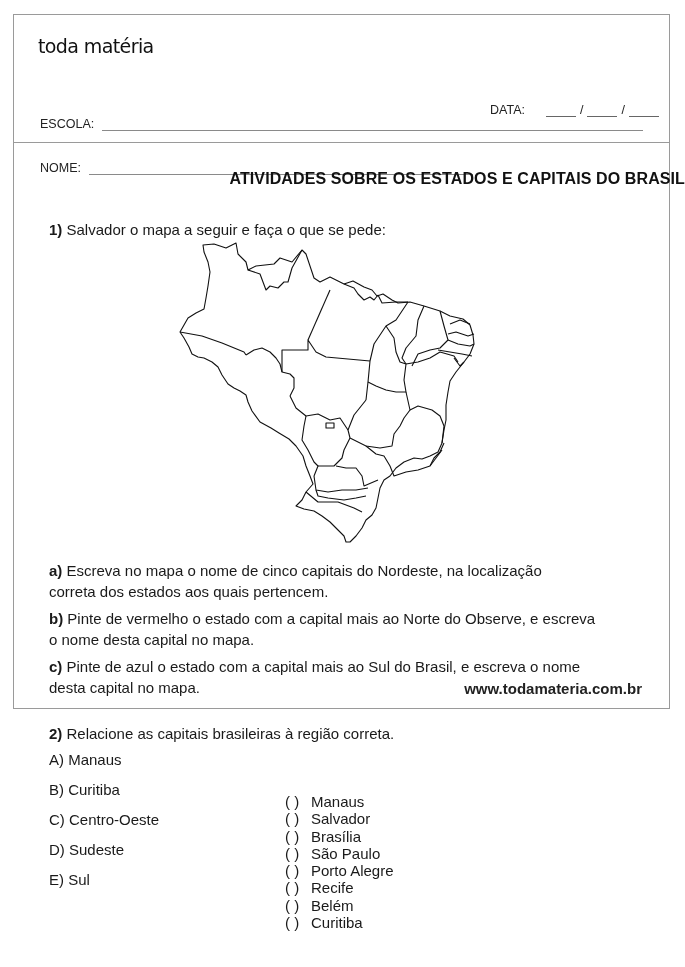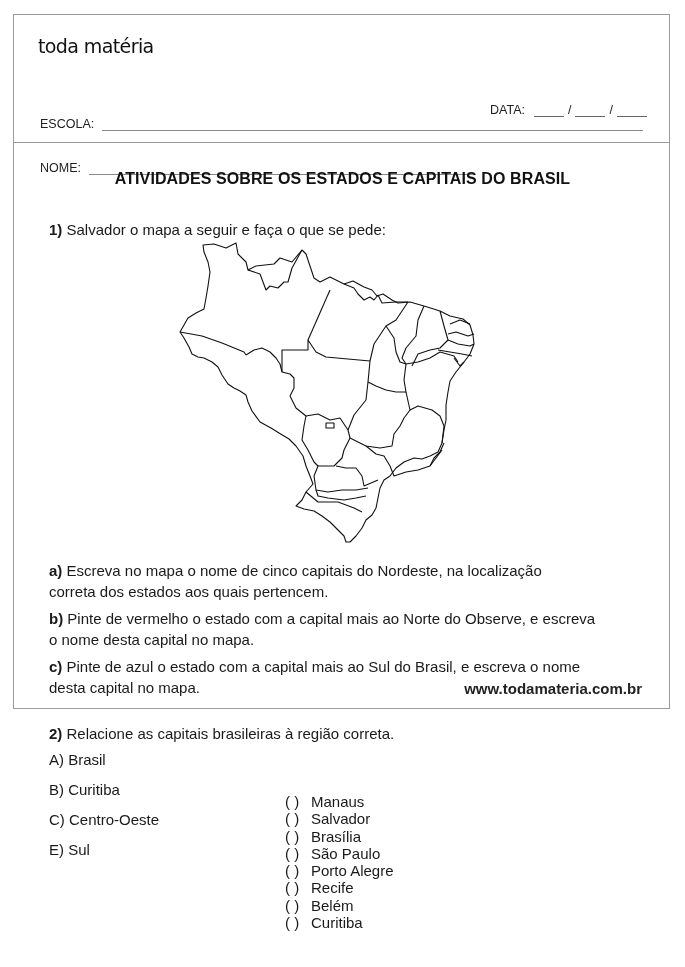--- a/index.html
+++ b/index.html
@@ -11,21 +11,21 @@
             border-bottom:1.5px solid #9a9a9a; box-sizing:border-box; }
   .brand { position:absolute; left:24px; top:20px; font-family:"DejaVu Sans", sans-serif;
            font-size:19px; letter-spacing:-0.6px; color:#111; font-weight:500; }
   .field-row { position:absolute; left:26px; font-size:12.5px; color:#222; display:flex; align-items:flex-end;margin-top:44px; }
   .field-row .line { border-bottom:1.5px solid #8a8a8a; height:10px; margin-left:8px; }
   .row-escola { top:58px; }
   .row-nome { top:102px; }
   .data-group { position:absolute; left:476px; top:88px; font-size:12.5px; display:flex; align-items:flex-end; color:#222; }
   .data-group .blank { display:inline-block; width:30px; border-bottom:1.2px solid #666; height:10px; margin:0 3px; }
   .data-group .sep { margin:0 1px; }
-  .title { position:absolute; left:0; width:100%; top:170px; text-align:center;
+  .title { position:absolute; left:0; width:100%; top:170px; text-align:right;
            font-size:16px; font-weight:bold; letter-spacing:0.1px; color:#111; }
   .para { position:absolute; left:49px; font-size:15px; color:#1a1a1a; line-height:21px; width:600px; }
   .para b { font-weight:bold; }
   .map { position:absolute; left:178px; top:240px; width:305px; height:310px; }
   .regions { position:absolute; left:49px; top:750px; font-size:15px; }
   .regions div { height:30px; line-height:20px; }
   .caps { position:absolute; left:285px; top:751px; font-size:15px;margin-top:42px; }
   .caps div { height:17.3px; line-height:17px; white-space:nowrap; }
   .caps .par { display:inline-block; width:26px; }
   .url { position:absolute; right:27px; bottom:11px; font-size:15px; font-weight:bold; color:#222; }
@@ -42,21 +42,21 @@
       <span>ESCOLA:</span>
       <span class="line" style="width:541px"></span>
     </div>
 
     <div class="field-row row-nome">
       <span>NOME:</span>
       <span class="line" style="width:384px"></span>
     </div>
 
     <div class="data-group">
-      <span style="margin-right:6px">DATA:</span>
+      <span style="margin-right:18px">DATA:</span>
       <span class="blank"></span>
       <span class="sep">/</span>
       <span class="blank"></span>
       <span class="sep">/</span>
       <span class="blank"></span>
     </div>
   </div>
 
   <div class="url">www.todamateria.com.br</div>
 </div>
@@ -131,23 +131,24 @@
     <span>desta capital no mapa.</span>
   </div>
 </div>
 
 <div class="para" style="top:723px">
   <b>2)</b>
   <span>Relacione as capitais brasileiras à região correta.</span>
 </div>
 
 <div class="regions">
-  <div>A) Brasil</div>
+  <div>A) Manaus</div>
   <div>B) Curitiba</div>
   <div>C) Centro-Oeste</div>
+  <div>D) Sudeste</div>
   <div>E) Sul</div>
 </div>
 
 <div class="caps">
   <div><span class="par">(   )</span><span>Manaus</span></div>
   <div><span class="par">(   )</span><span>Salvador</span></div>
   <div><span class="par">(   )</span><span>Brasília</span></div>
   <div><span class="par">(   )</span><span>São Paulo</span></div>
   <div><span class="par">(   )</span><span>Porto Alegre</span></div>
   <div><span class="par">(   )</span><span>Recife</span></div>

